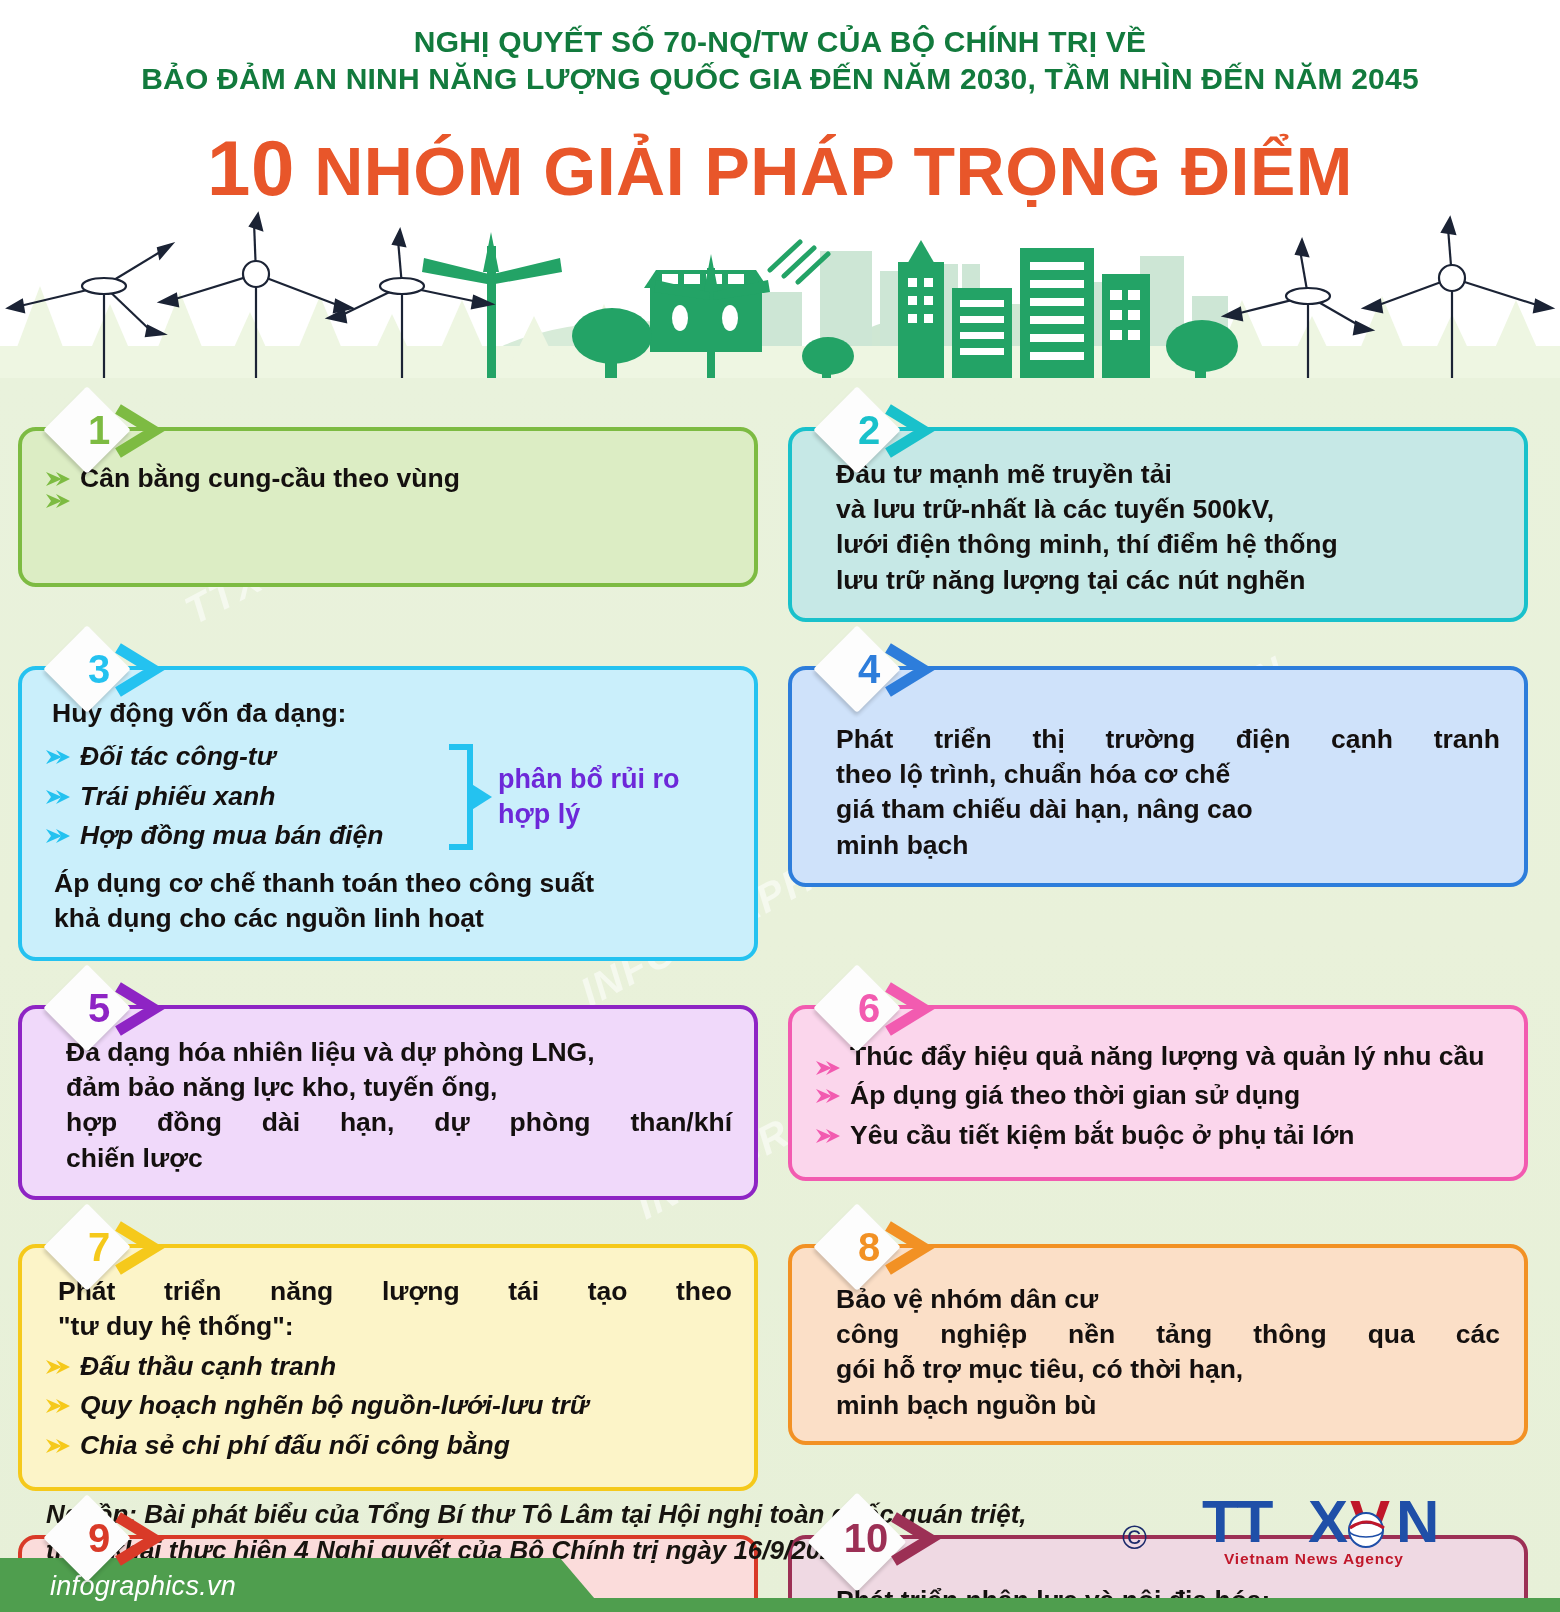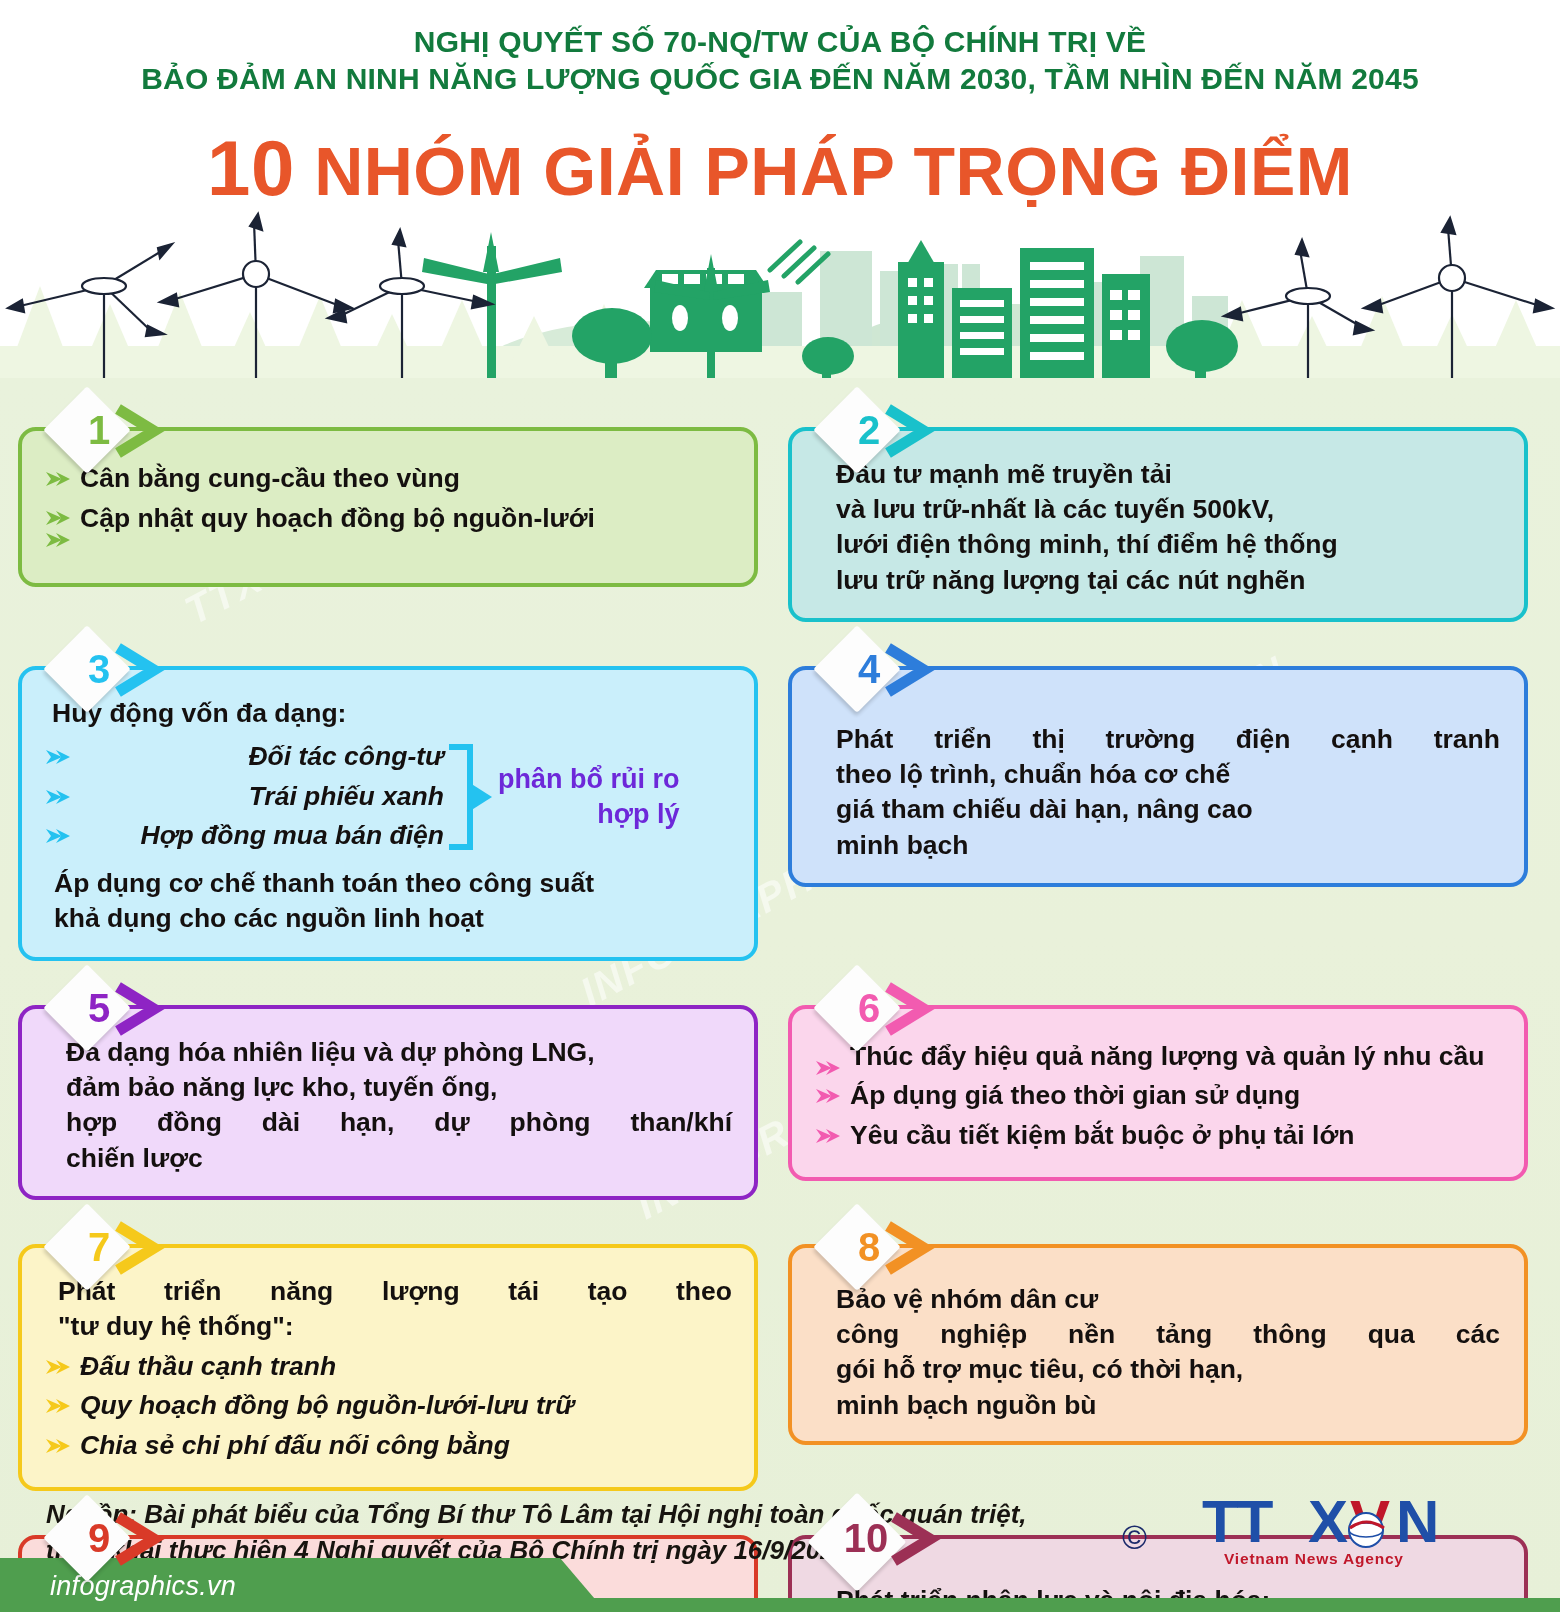--- a/index.html
+++ b/index.html
@@ -78,21 +78,21 @@
   }
   .bullets.ital li{font-style:italic;font-weight:bold;}
   .bullets li .bul{
     position:absolute;left:2px;top:50%;transform:translateY(-50%);
     width:24px;height:18px;
   }
   .lead{font-weight:bold;color:#14100f;font-size:26.5px;line-height:1.34;margin:0 0 4px 8px;}
   .tail{font-weight:bold;color:#14100f;font-size:26.5px;line-height:1.34;margin:8px 0 0 10px;}
 
   
-  .grp{display:flex;align-items:center;text-align:right;}
+  .grp{display:flex;align-items:center;}
   .grp .left{flex:0 0 auto;}
   .grp .brk{flex:0 0 auto;margin:0 6px 0 2px;}
   .grp .right{font-weight:bold;font-size:27px;line-height:1.28;color:#6d28d9;}
 
   
   .footer{position:absolute;left:0;top:1470px;width:1560px;height:142px;}
   .src{
     position:absolute;left:46px;top:26px;width:1030px;
     font-style:italic;font-weight:bold;font-size:26px;line-height:1.4;color:#17140f;
   }
@@ -309,24 +309,20 @@
             <div class="num" style="color:#7dbb42;">1</div>
           </div>
           <ul class="bullets">
             <li><svg class="bul" viewBox="0 0 24 18">
                   <polygon points="0,2 16,9 0,16 5,9" fill="#7dbb42"></polygon>
                   <polygon points="10,2 24,9 10,16 15,9" fill="#7dbb42"></polygon>
                 </svg><span>Cân bằng cung-cầu theo vùng</span></li>
             <li><svg class="bul" viewBox="0 0 24 18">
                   <polygon points="0,2 16,9 0,16 5,9" fill="#7dbb42"></polygon>
                   <polygon points="10,2 24,9 10,16 15,9" fill="#7dbb42"></polygon>
-                </svg><span>Cập nhật quy hoạch đồng bộ nguồn-lưới</span></li>
-            <li><svg class="bul" viewBox="0 0 24 18">
-                  <polygon points="0,2 16,9 0,16 5,9" fill="#7dbb42"></polygon>
-                  <polygon points="10,2 24,9 10,16 15,9" fill="#7dbb42"></polygon>
                 </svg></li>
           </ul>
         </div>
       </div>
 
       <div class="col">
         <div class="card" style="border-color:#19c1cb;background:#c6e8e6;min-height:160px;padding-left:44px;">
           <div class="badge">
             <div class="diamond"></div>
             <svg class="chev" width="64" height="60" viewBox="0 0 64 60">
@@ -466,21 +462,21 @@
             <div>"tư duy hệ thống":</div>
           </div>
           <ul class="bullets ital">
             <li><svg class="bul" viewBox="0 0 24 18">
                   <polygon points="0,2 16,9 0,16 5,9" fill="#f5c91b"></polygon>
                   <polygon points="10,2 24,9 10,16 15,9" fill="#f5c91b"></polygon>
                 </svg><span>Đấu thầu cạnh tranh</span></li>
             <li><svg class="bul" viewBox="0 0 24 18">
                   <polygon points="0,2 16,9 0,16 5,9" fill="#f5c91b"></polygon>
                   <polygon points="10,2 24,9 10,16 15,9" fill="#f5c91b"></polygon>
-                </svg><span>Quy hoạch đồng bộ nguồn-lưới-lưu trữ</span></li>
+                </svg><span>Quy hoạch nghẽn bộ nguồn-lưới-lưu trữ</span></li>
             <li><svg class="bul" viewBox="0 0 24 18">
                   <polygon points="0,2 16,9 0,16 5,9" fill="#f5c91b"></polygon>
                   <polygon points="10,2 24,9 10,16 15,9" fill="#f5c91b"></polygon>
                 </svg><span>Chia sẻ chi phí đấu nối công bằng</span></li>
           </ul>
         </div>
       </div>
 
       <div class="col">
         <div class="card" style="border-color:#f29124;background:#fbdfc7;min-height:186px;padding:34px 24px 18px 44px;">

